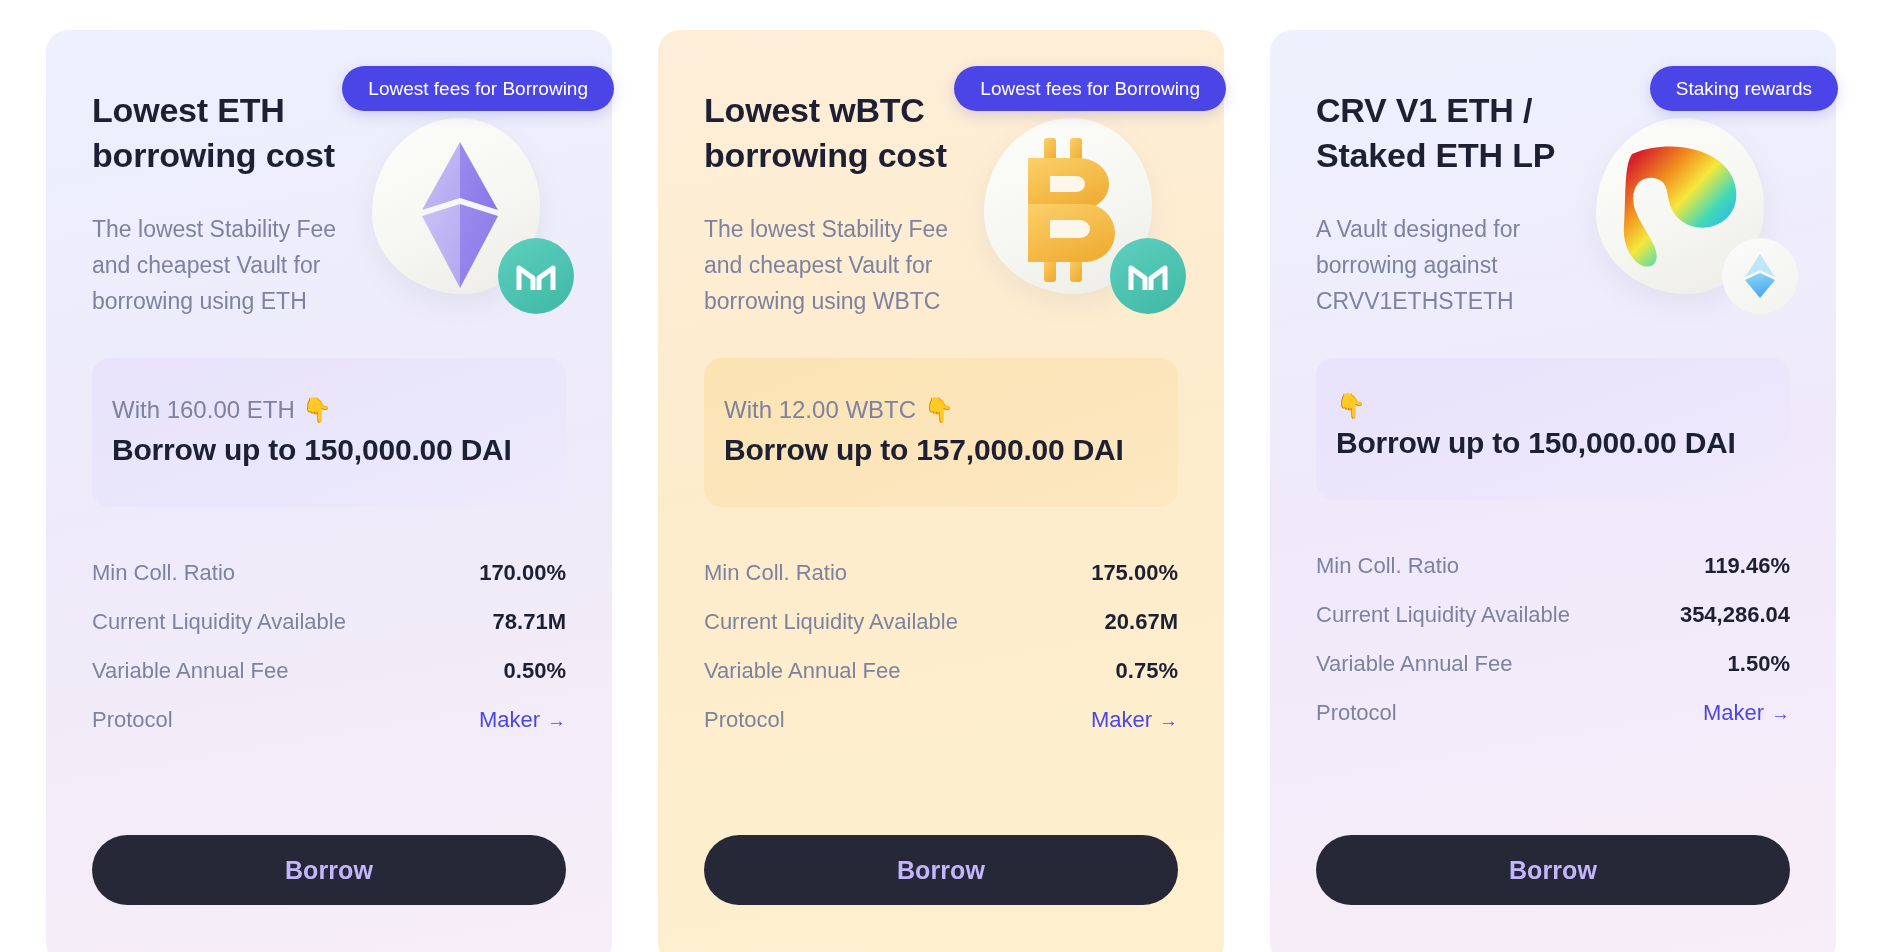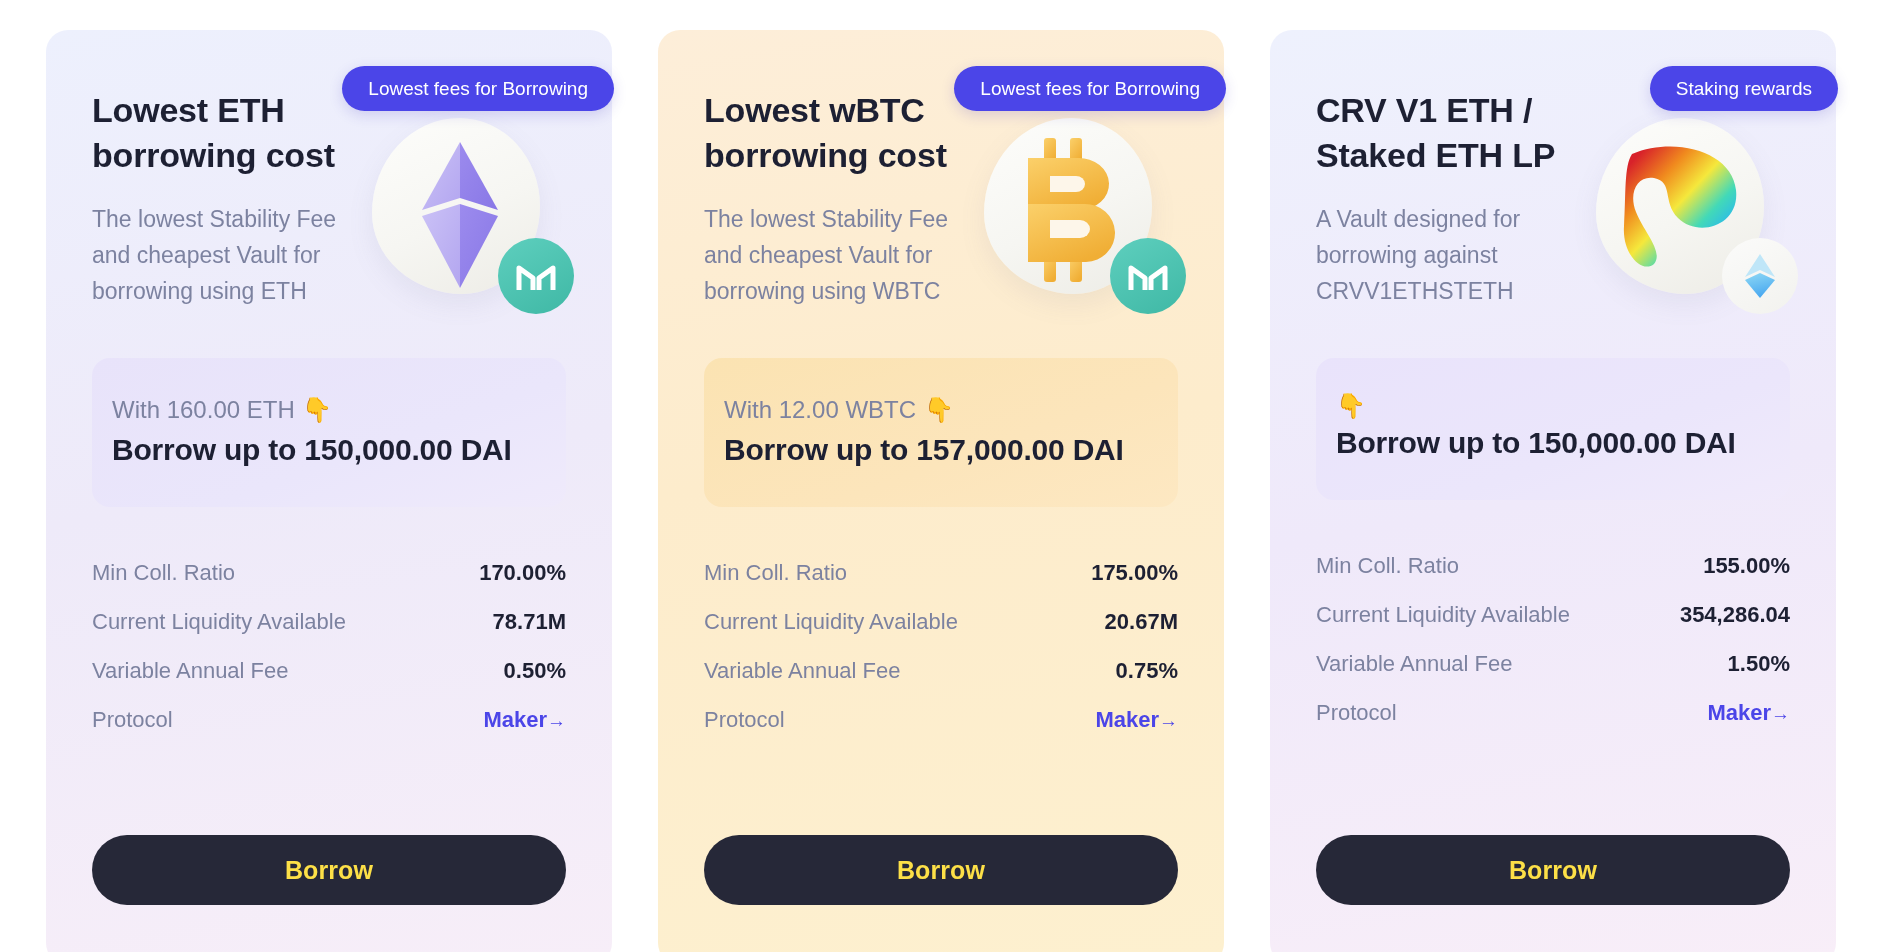--- a/index.html
+++ b/index.html
@@ -59,21 +59,21 @@
   .title {
     font-size: 34px;
     font-weight: 700;
     color: #1d2033;
     line-height: 1.33;
     letter-spacing: -0.2px;
     max-width: 330px;
     white-space: pre-line;
   }
   .subtitle {
-    margin-top: 24px;
+    margin-top: 34px;
     font-size: 23px;
     color: #7c82a0;
     line-height: 1.55;
     max-width: 300px;
     white-space: pre-line;
   }
 
   
   .art {
     position: absolute;
@@ -148,37 +148,38 @@
     font-size: 22px;
     color: #7c82a0;
   }
   .row-value {
     font-size: 22px;
     font-weight: 700;
     color: #1d2033;
   }
   .row-link {
     font-size: 22px;
-    font-weight: 700;
+    font-weight: 400;
     color: #4b45e8;
     text-decoration: none;
     display: inline-flex;
     align-items: center;
+    gap: 7px;
   }
   .arrow { font-size: 19px; line-height: 1; }
 
   
   .btn-wrap { position: absolute; left: 46px; right: 46px; bottom: 60px; }
   .borrow-btn {
     width: 100%;
     height: 70px;
     border: none;
     border-radius: 999px;
     background: #262838;
-    color: #fde047;
+    color: #c4b5fd;
     font-size: 25px;
     font-weight: 700;
     font-family: "Liberation Sans", sans-serif;
     cursor: pointer;
     letter-spacing: 0.1px;
   }
 </style>
 </head>
 <body>
 
@@ -371,21 +372,21 @@
     <div class="highlight hl-crv">
       <div class="hl-with">
         <span class="cursor-emoji">👇</span>
       </div>
       <div class="hl-main">Borrow up to 150,000.00 DAI</div>
     </div>
 
     <div class="stats">
       <div class="row">
         <span class="row-label">Min Coll. Ratio</span>
-        <span class="row-value">155.00%</span>
+        <span class="row-value">119.46%</span>
       </div>
       <div class="row">
         <span class="row-label">Current Liquidity Available</span>
         <span class="row-value">354,286.04</span>
       </div>
       <div class="row">
         <span class="row-label">Variable Annual Fee</span>
         <span class="row-value">1.50%</span>
       </div>
       <div class="row">

